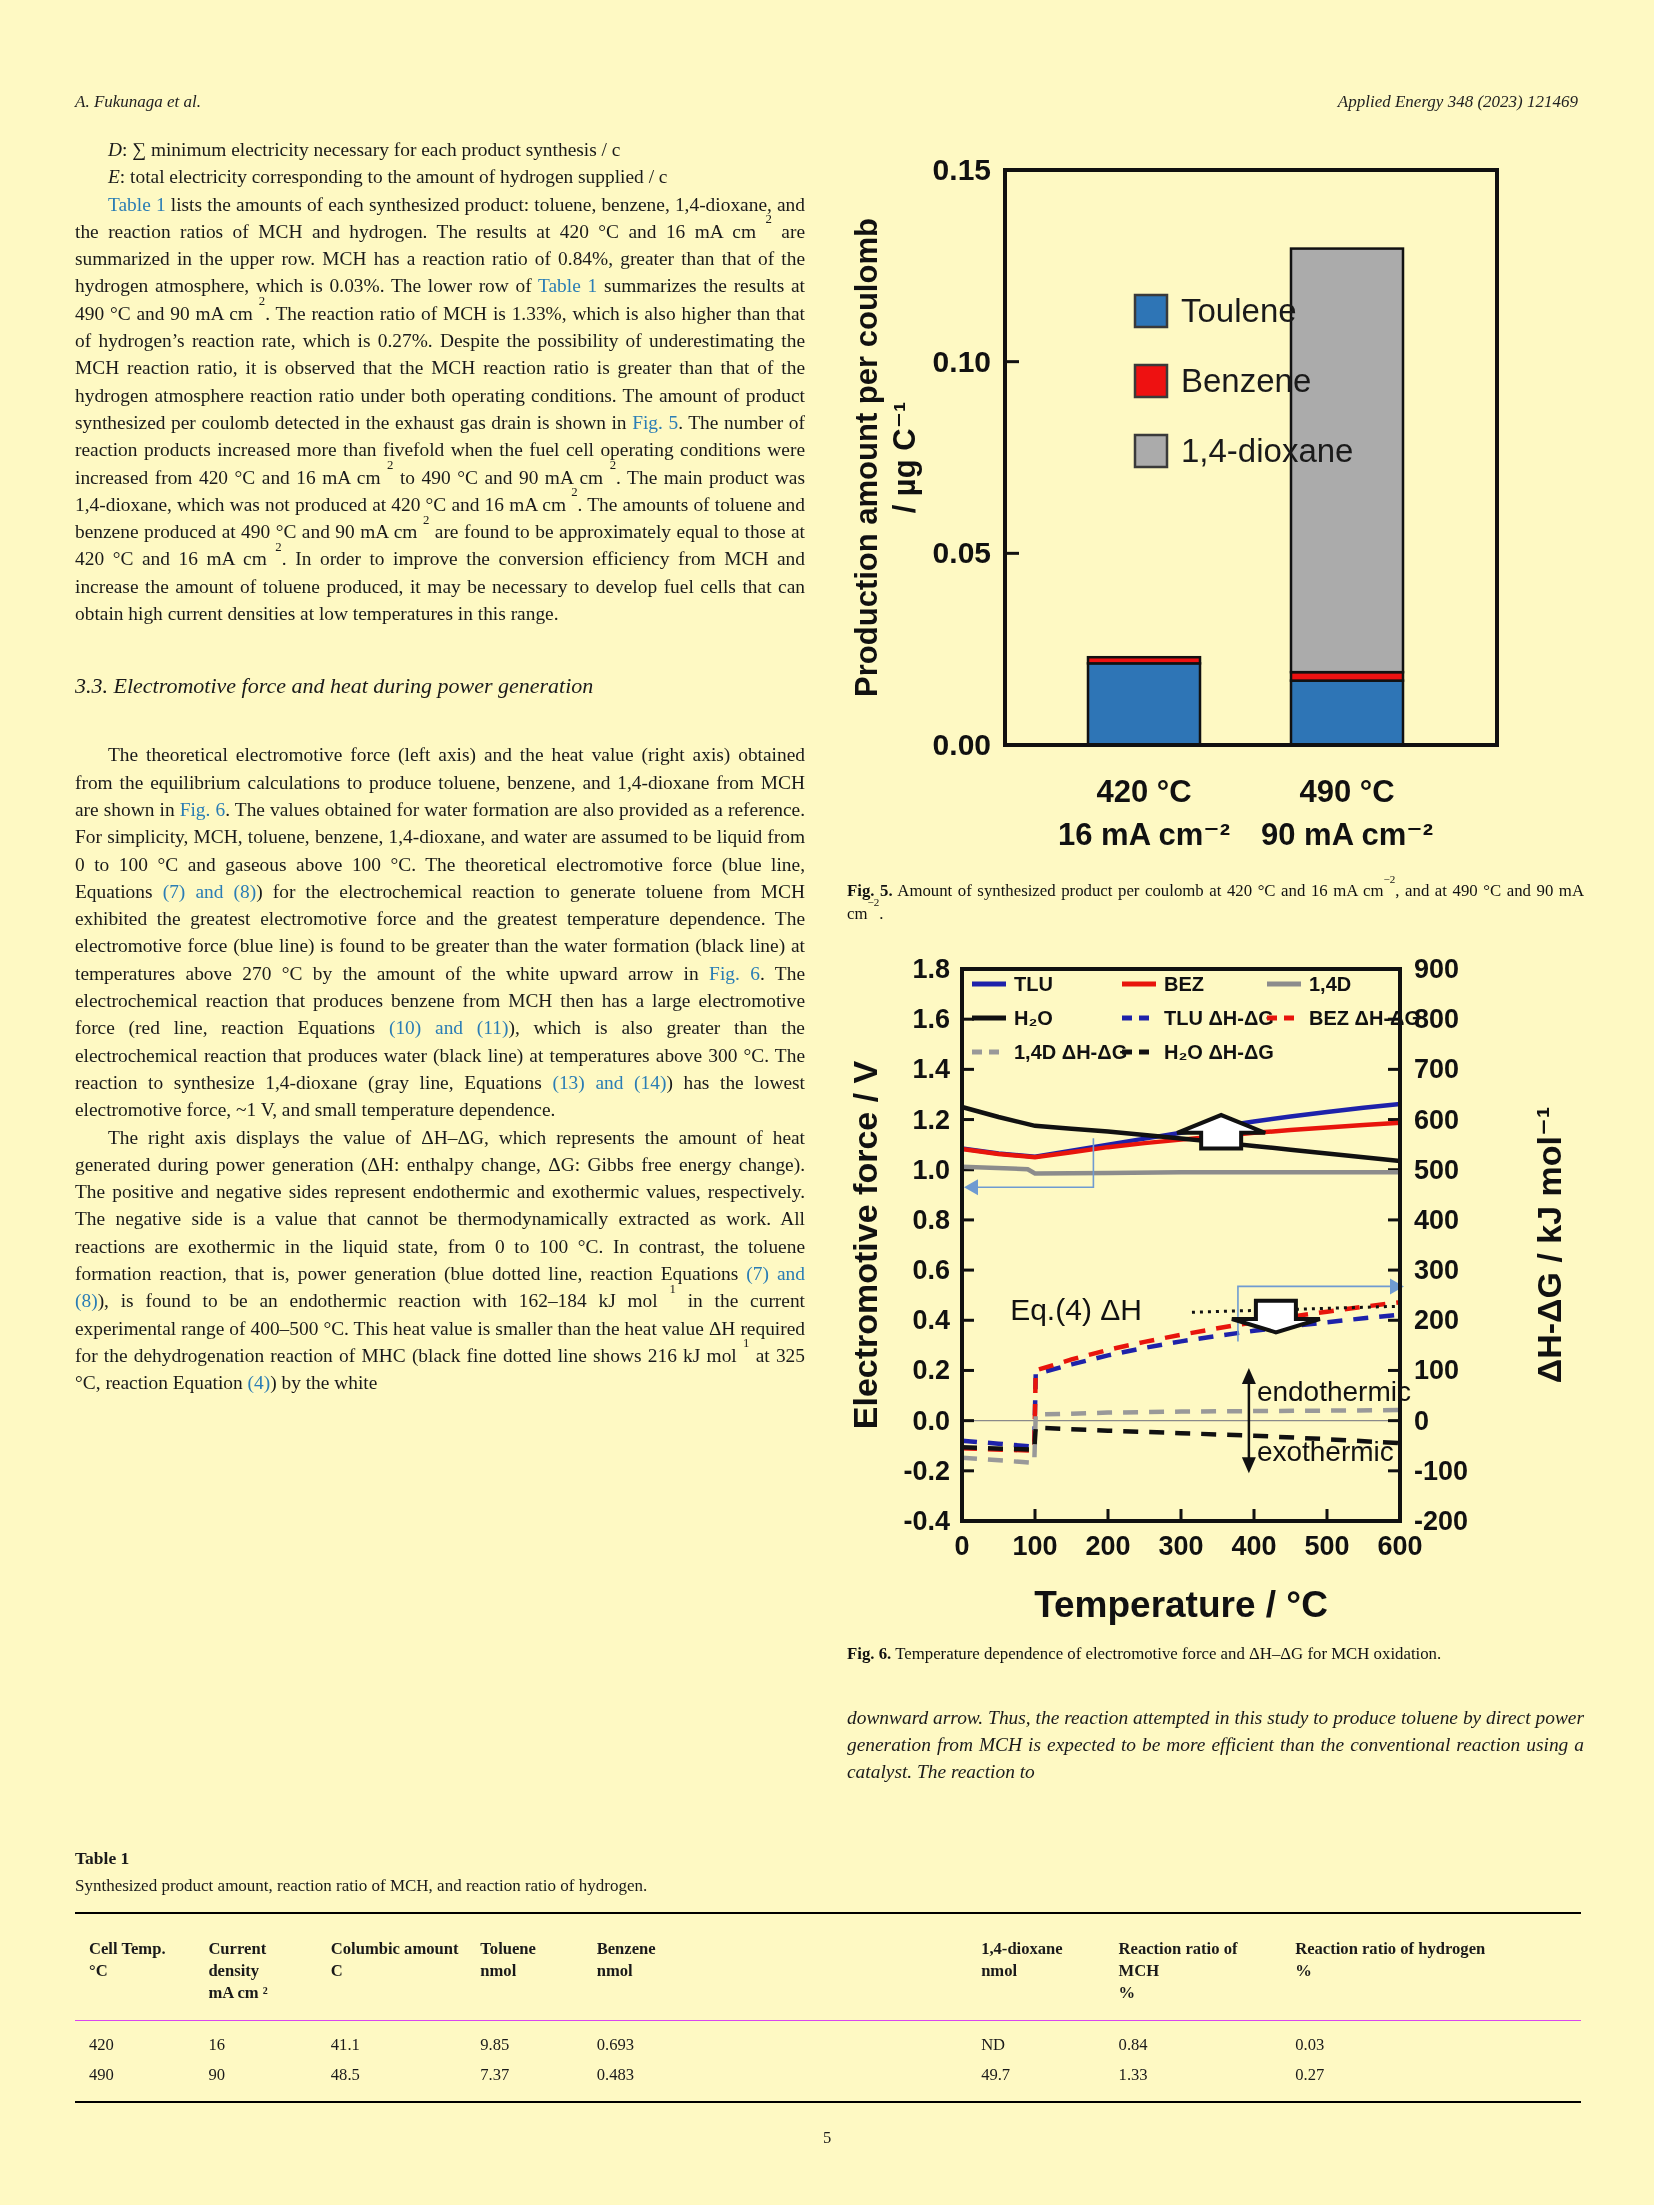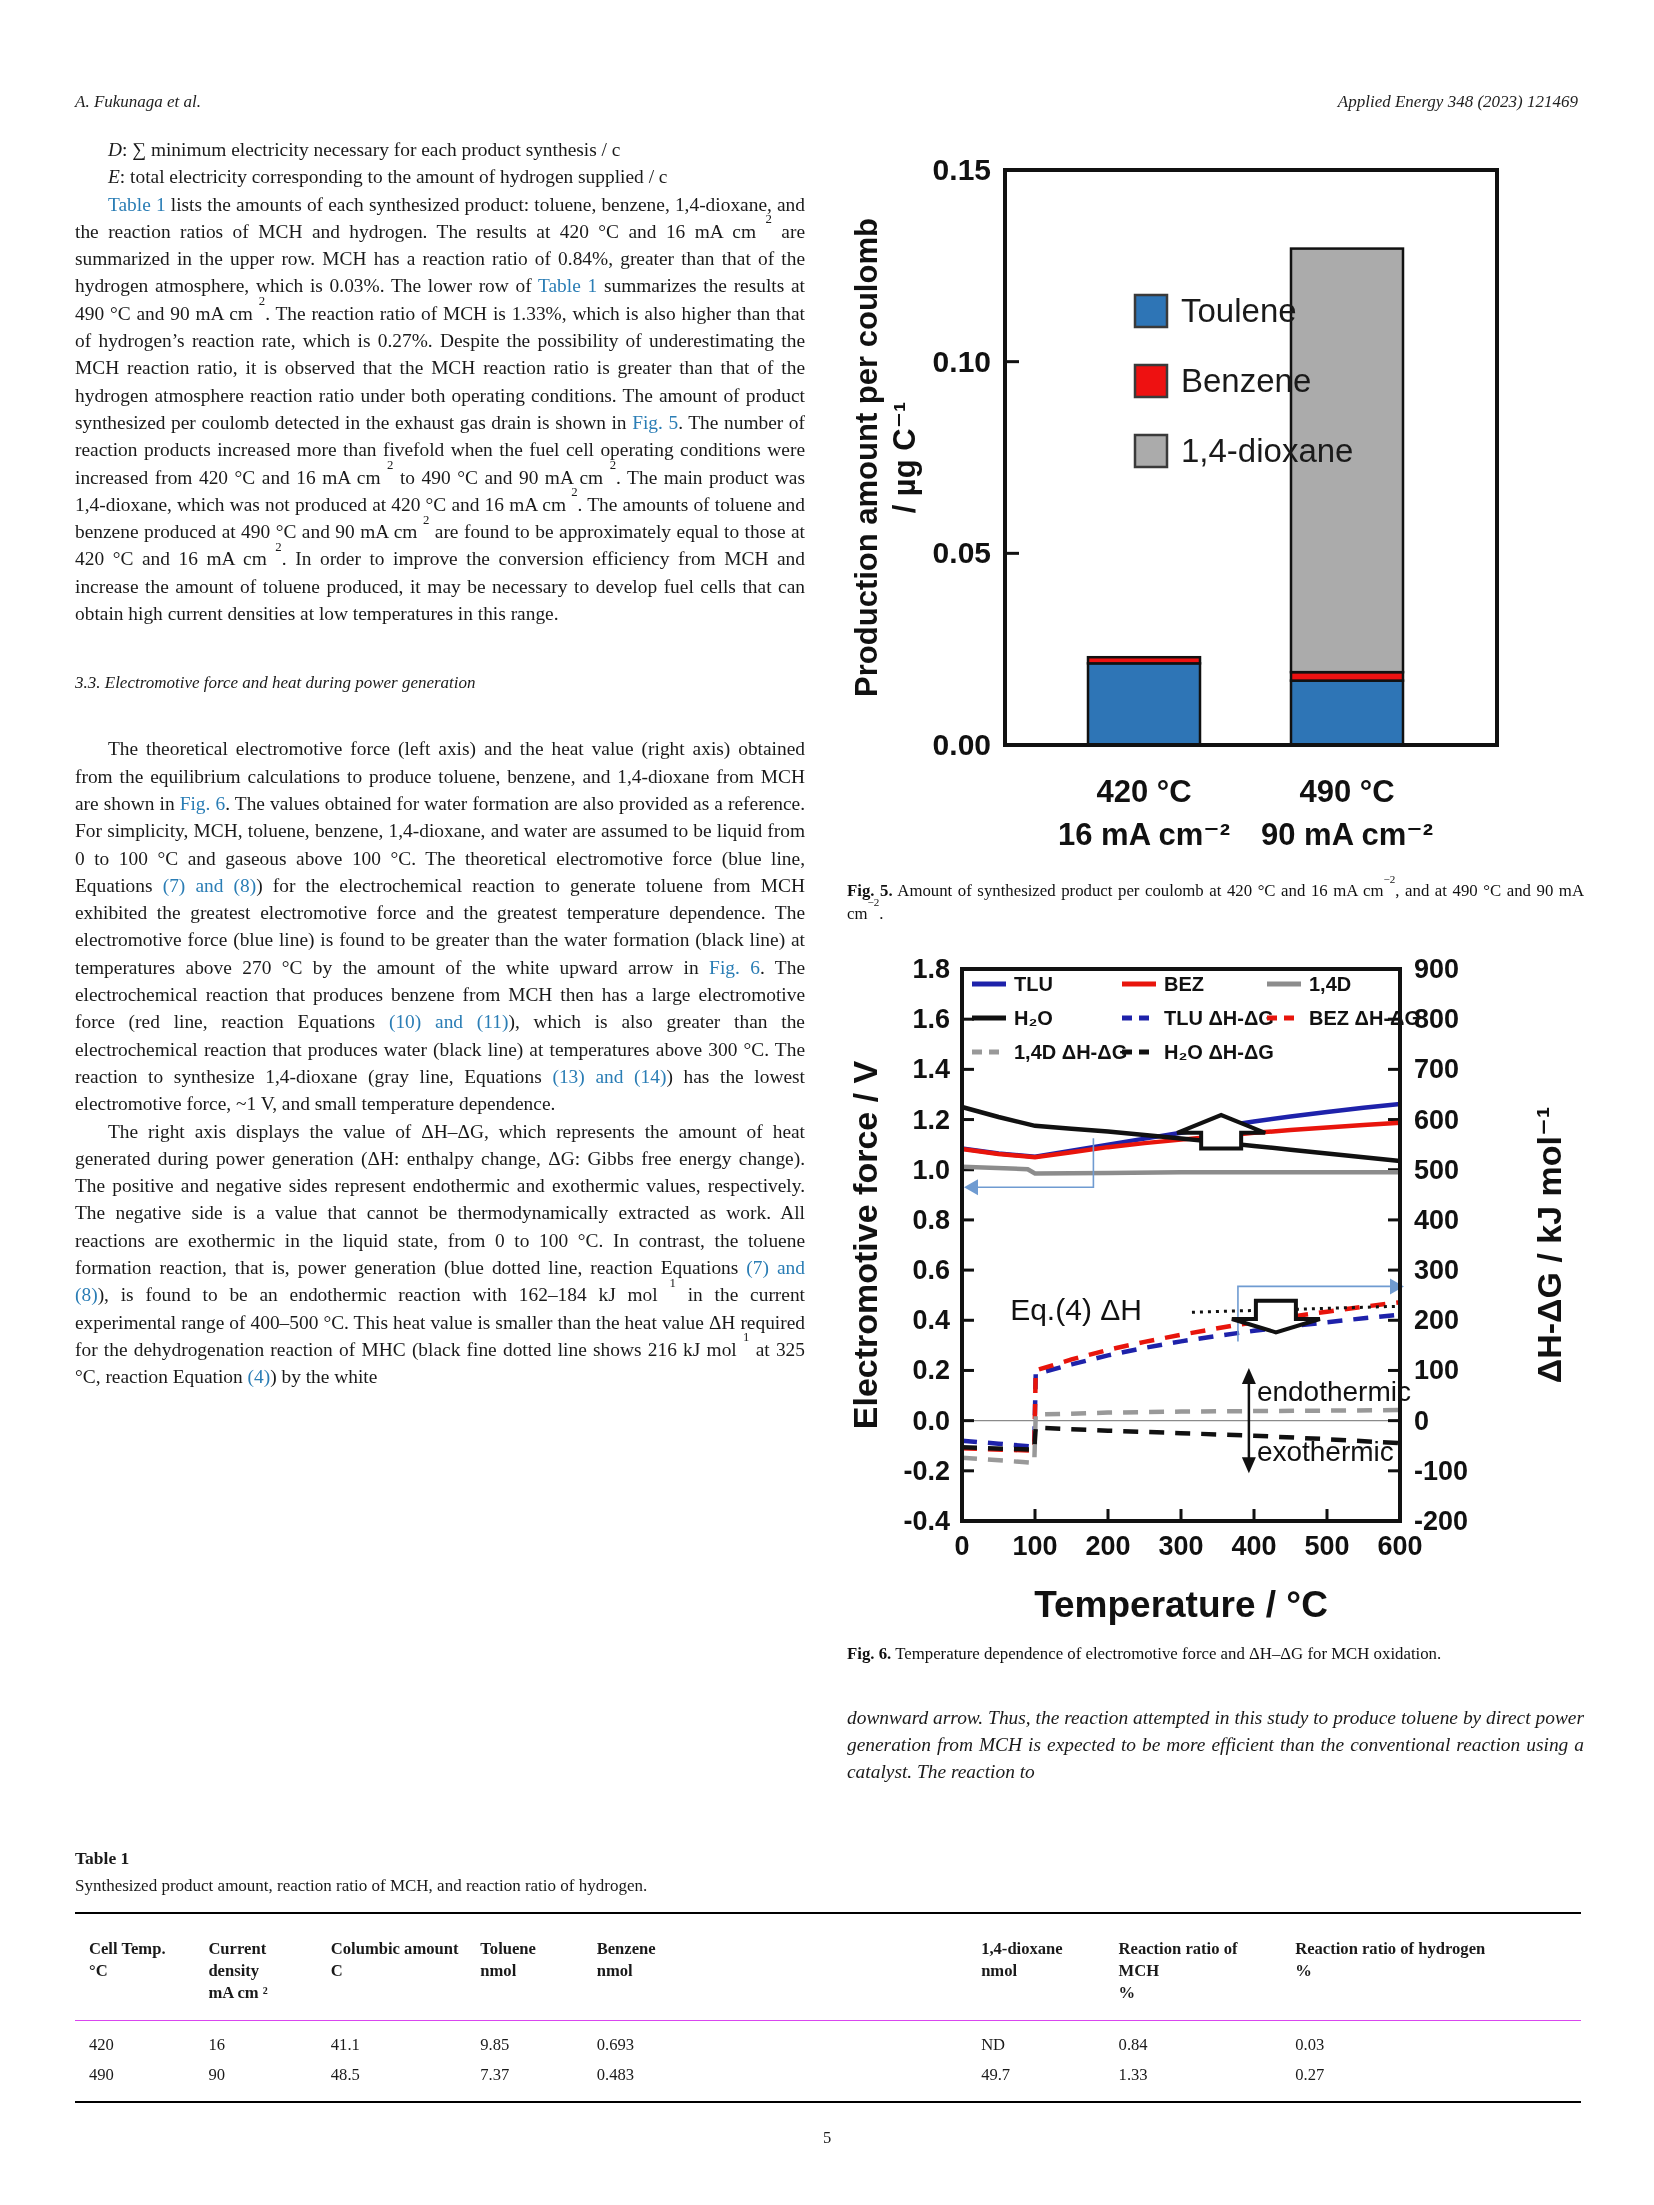--- a/index.html
+++ b/index.html
@@ -1,27 +1,27 @@
 <!DOCTYPE html>
 <html><head>
 <meta charset="utf-8">
 <style>
   html,body{margin:0;padding:0;background:#e8e8e8;}
-  .page{position:relative;width:1654px;height:2205px;background:#ffffff;
+  .page{position:relative;width:1654px;height:2205px;background:#fef9c3;
         font-family:"Liberation Serif",serif;color:#1a1a1a;overflow:hidden;}
   .hdr{position:absolute;top:92px;font-style:italic;font-size:17px;color:#222;}
   .hdr-left{left:75px;}
   .hdr-right{right:76px;text-align:right;}
   .col-left{position:absolute;left:75px;top:136px;width:730px;}
   .col-right{position:absolute;left:847px;top:96px;width:737px;}
   .body-text{font-size:19.4px;line-height:27.3px;text-align:justify;margin:0;}
   .indent{text-indent:1.7em;}
   sup{font-size:0.66em;line-height:0;position:relative;top:-0.55em;}
   .lnk{color:#2a7db5;}
-  .section-heading{font-style:italic;font-weight:normal;font-size:17px;margin:46px 0 42px 0;}
+  .section-heading{font-style:italic;font-weight:normal;font-size:22px;margin:46px 0 42px 0;}
   .caption{font-size:16.8px;line-height:22.6px;text-align:justify;margin:0;color:#111;}
   .cap5{margin-top:16px;}
   .cap6{margin-top:8px;}
   .cont-para{margin-top:38px;font-style:italic;}
   svg{display:block;}
   #fig6{margin-top:34px;}
   .table-sec{position:absolute;left:75px;top:1848px;width:1506px;}
   .tbl-title{font-size:17.5px;font-weight:bold;}
   .tbl-caption{font-size:17px;margin-top:7px;}
   table{width:100%;border-collapse:collapse;margin-top:16px;table-layout:fixed;

